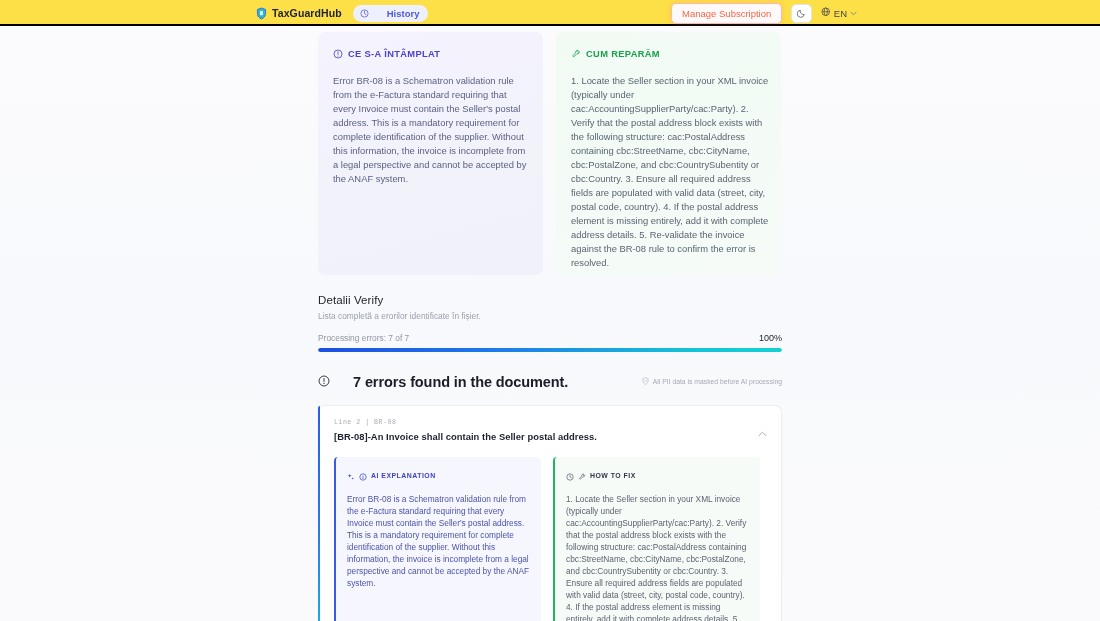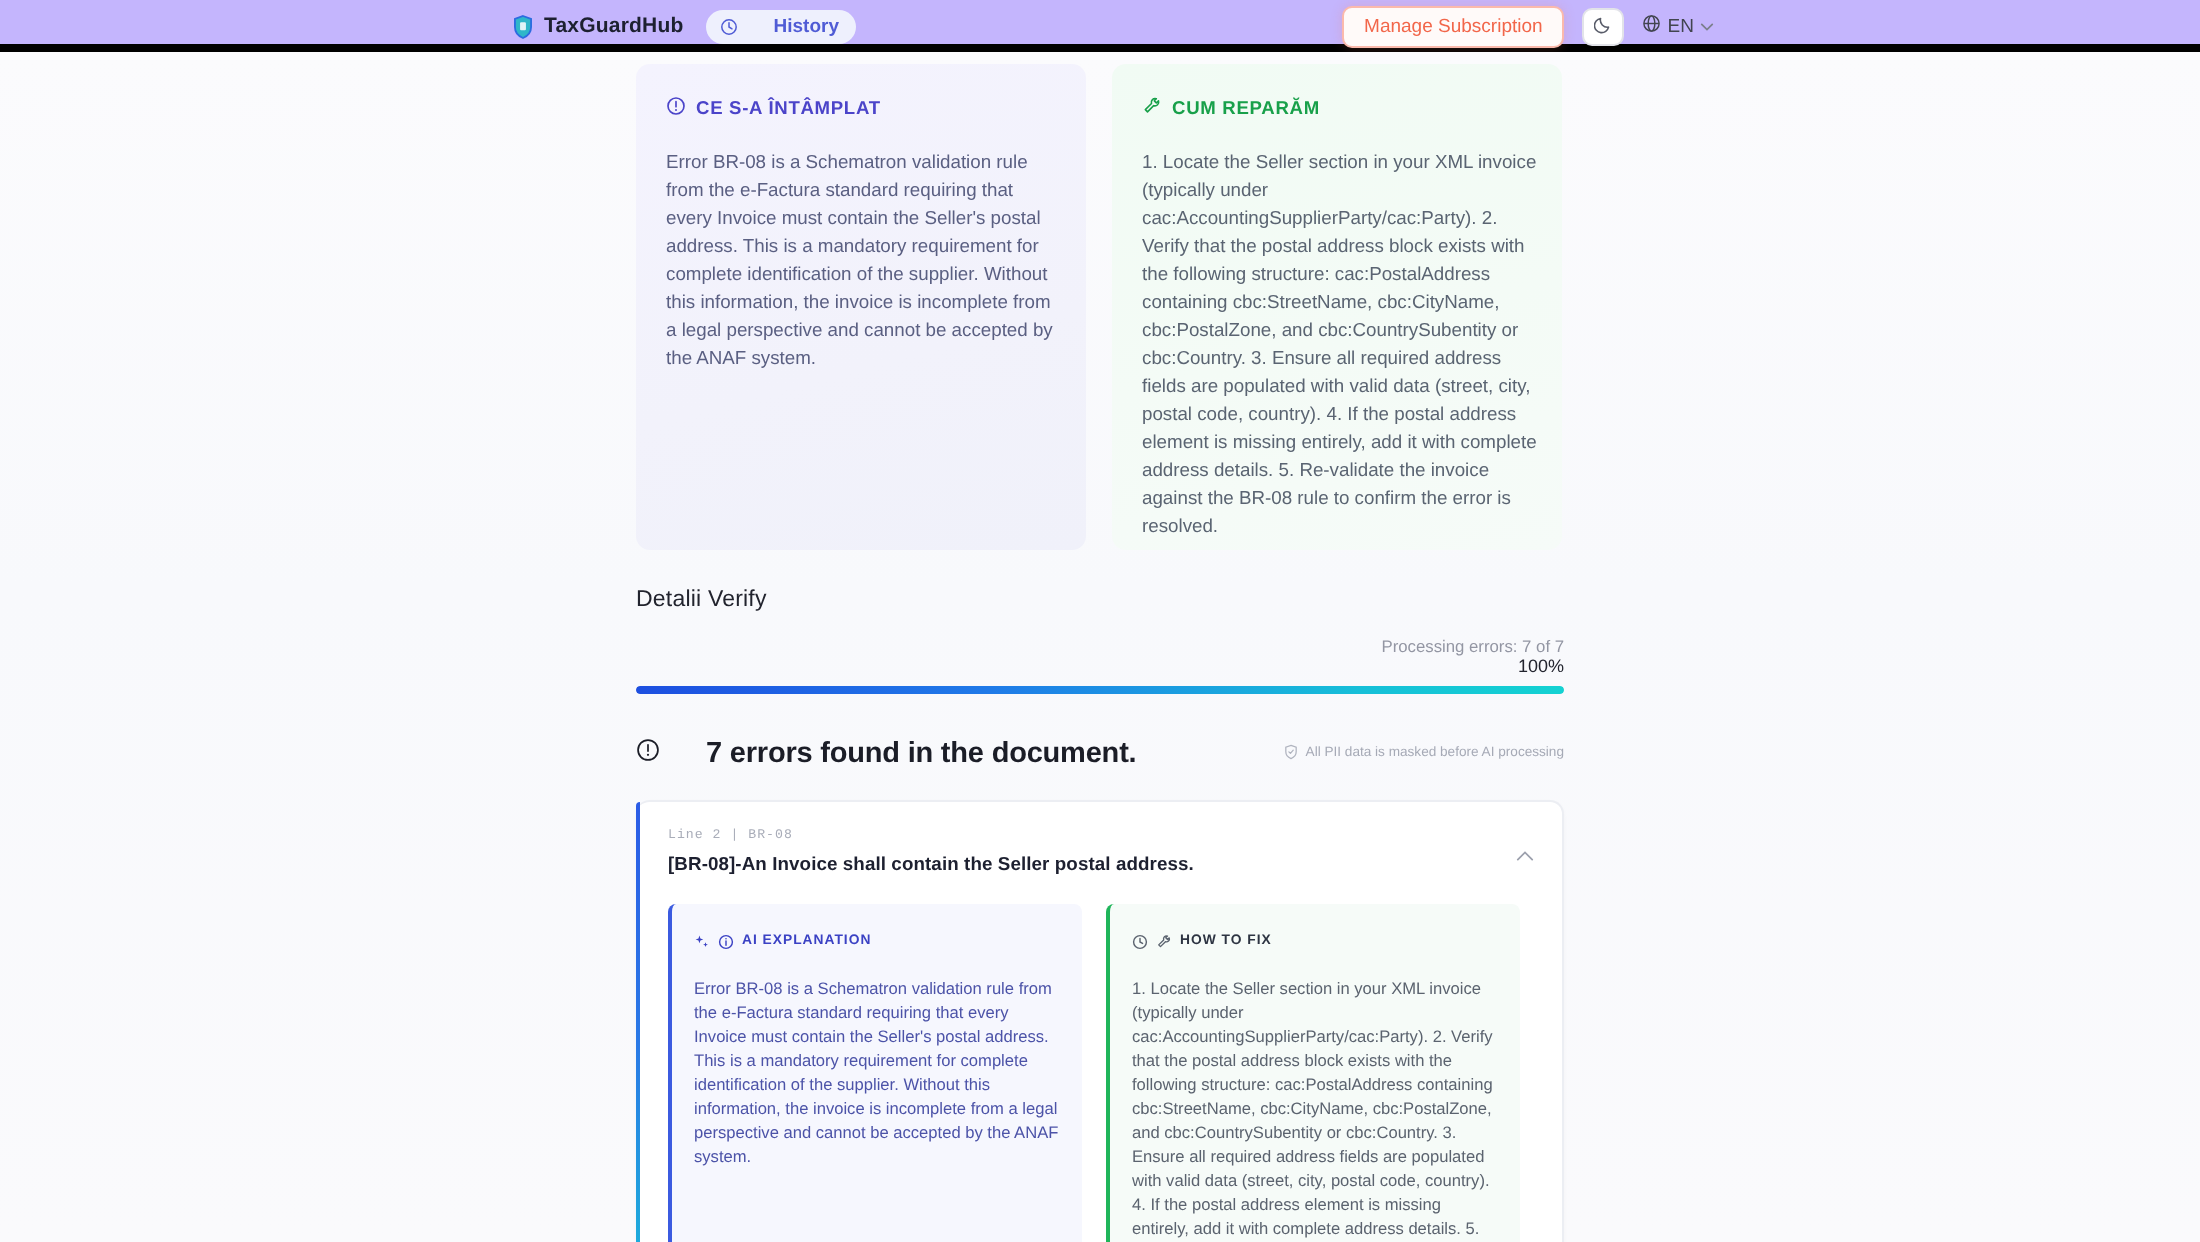--- a/index.html
+++ b/index.html
@@ -7,25 +7,25 @@
     width: 1100px; height: 621px;
     background: #ffffff;
     font-family: "Liberation Sans", sans-serif;
     overflow: hidden;
   }
   body { position: relative; }
 
   
   .topbar {
     height: 26px;
-    background: #c4b5fd;
+    background: #fde047;
     display: flex;
     align-items: center;
     position: relative;
-    border-bottom: 4px solid #000000;
+    border-bottom: 2px solid #000000;
   }
   .brand-zone {
     position: absolute; left: 256px; top: 0; height: 26px;
     display: flex; align-items: center; gap: 11px;
   }
   .brand {
     display: flex; align-items: center; gap: 5px;
   }
   .brand-name {
     font-size: 10.5px; font-weight: bold; color: #1d2030; letter-spacing: .1px;
@@ -112,21 +112,20 @@
   .tech { margin-top: 19px; }
   .tech-title {
     font-size: 11.5px; color: #22242e; font-weight: normal; letter-spacing:.1px;
   }
   .tech-sub {
     font-size: 8.4px; color: #9ba0ae; margin-top: 5px;
   }
   .prog-row {
     display: flex; justify-content: space-between; align-items: flex-end;
     margin-top: 12px;
-    flex-direction: column;
   }
   .prog-label { font-size: 8.4px; color: #9396a3; }
   .prog-pct   { font-size: 9px; color: #22242e; }
   .prog-track {
     height: 3.5px; border-radius: 2px; background: #e9eaf0;
     margin-top: 5px; overflow: hidden;
   }
   .prog-fill {
     height: 100%;
     background: linear-gradient(90deg,#1d4fe0 0%, #1f7ae8 38%, #16bfd8 78%, #14d2d2 100%);
@@ -287,20 +286,21 @@
             </svg>
           </span>
           <span class="card-title">CUM REPARĂM</span>
         </div>
         <div class="card-body">1. Locate the Seller section in your XML invoice (typically under cac:AccountingSupplierParty/cac:Party). 2. Verify that the postal address block exists with the following structure: cac:PostalAddress containing cbc:StreetName, cbc:CityName, cbc:PostalZone, and cbc:CountrySubentity or cbc:Country. 3. Ensure all required address fields are populated with valid data (street, city, postal code, country). 4. If the postal address element is missing entirely, add it with complete address details. 5. Re-validate the invoice against the BR-08 rule to confirm the error is resolved.</div>
       </div>
     </div>
 
     <div class="tech">
       <div class="tech-title">Detalii Verify</div>
+      <div class="tech-sub">Lista completă a erorilor identificate în fișier.</div>
 
       <div class="prog-row">
         <span class="prog-label">Processing errors: 7 of 7</span>
         <span class="prog-pct">100%</span>
       </div>
       <div class="prog-track">
         <div class="prog-fill" id="progFill" style="width: 100%;"></div>
       </div>
     </div>
 

